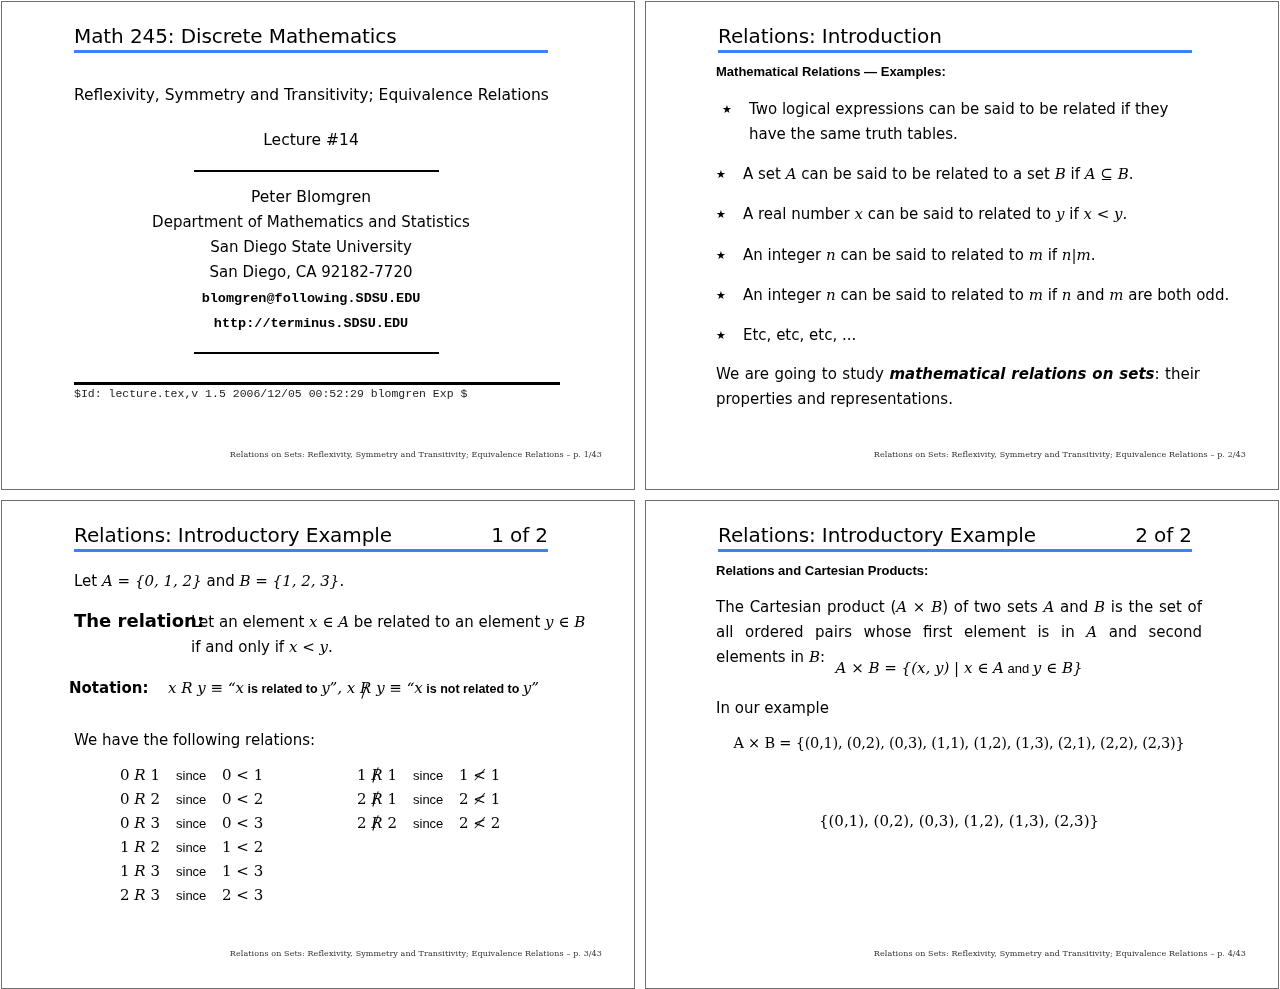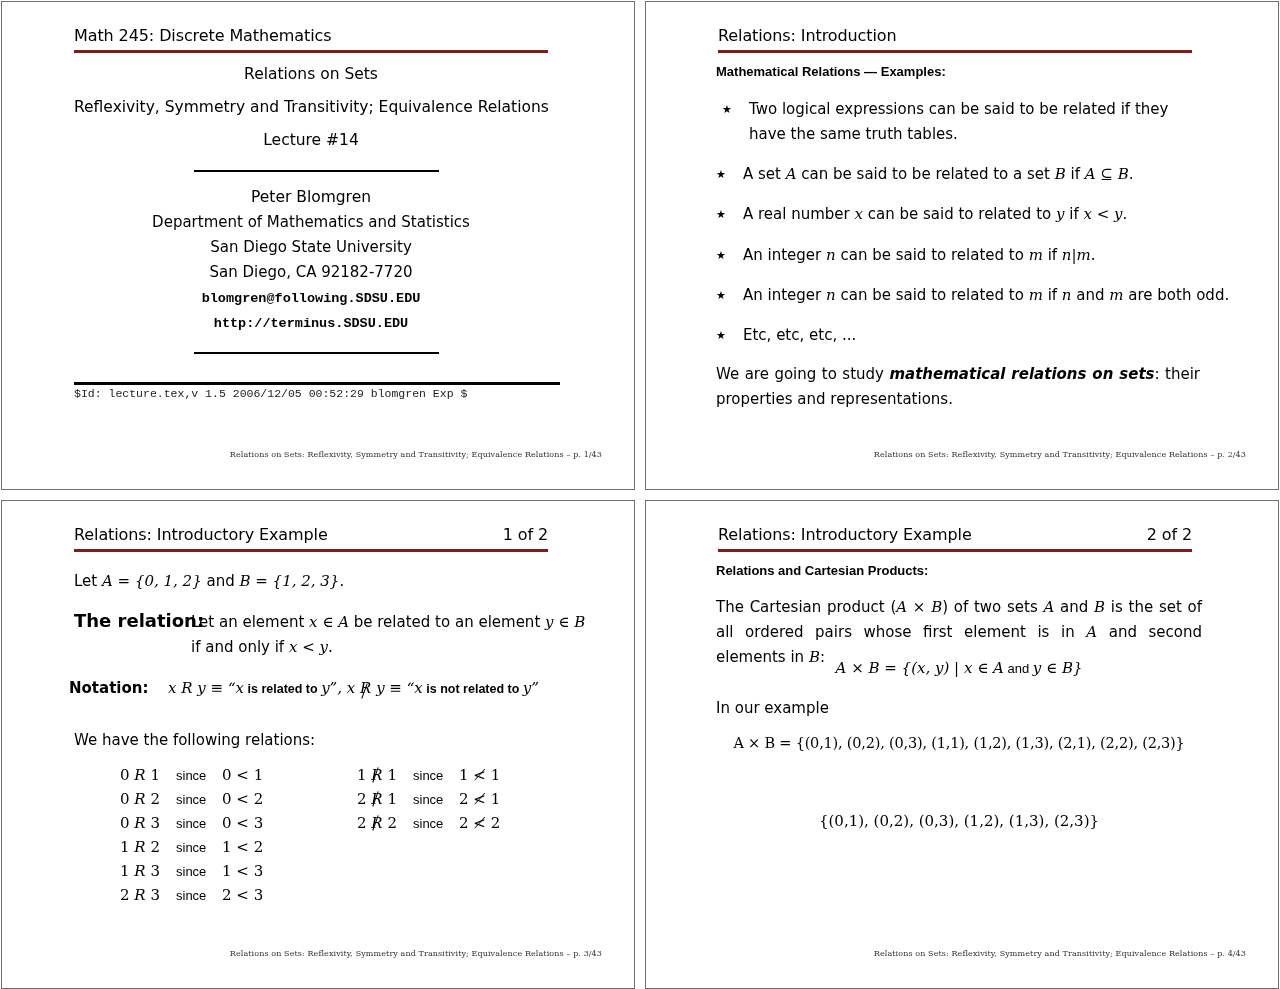--- a/index.html
+++ b/index.html
@@ -3,21 +3,21 @@
 <meta charset="utf-8">
 <style>
   html, body { margin:0; padding:0; background:#ffffff; }
   body { width:1280px; height:989px; position:relative; overflow:hidden; font-family:"DejaVu Sans", sans-serif; color:#000; }
   .slide { position:absolute; background:#fff; border:1px solid #6e6e6e; box-sizing:border-box; overflow:hidden; }
   #s1 { left:1px; top:1px; width:634px; height:489px; }
   #s2 { left:645px; top:1px; width:634px; height:489px; }
   #s3 { left:1px; top:500px; width:634px; height:489px; }
   #s4 { left:645px; top:500px; width:634px; height:489px; }
 
-  .title { position:absolute; left:72px; top:22px; width:474px; font-size:16px; font-weight:normal; border-bottom:3px solid #7f1d1d; padding-bottom:2px; height:24px; line-height:24px; letter-spacing:-0.1px; }
+  .title { position:absolute; left:72px; top:22px; width:474px; font-size:20px; font-weight:normal; border-bottom:3px solid #3b82f6; padding-bottom:2px; height:24px; line-height:24px; letter-spacing:-0.1px; }
   .title .right { position:absolute; right:0; top:0; }
   .footer { position:absolute; right:32px; top:448px; font-family:"DejaVu Serif", serif; font-size:8px; color:#333; letter-spacing:0.1px; white-space:nowrap; }
   .serif-math { font-family:"DejaVu Serif", serif; font-style:italic; }
   .lbl { font-family:"Liberation Sans", sans-serif; font-weight:bold; font-size:13px; }
   .body { font-size:15px; line-height:25px; }
 
   
   .center { position:absolute; left:72px; width:474px; text-align:center; white-space:nowrap; }
   .s1-sub { font-size:15.5px; }
   .rule { position:absolute; height:1.5px; background:#000; }
@@ -40,22 +40,21 @@
   .notR { position:relative; font-family:"DejaVu Serif", serif; font-style:italic; }
   .notR::after { content:""; position:absolute; left:4px; top:4px; width:1.2px; height:16px; background:#000; transform:rotate(20deg); }
 
   .centered-math { position:absolute; left:70px; width:486px; text-align:center; font-family:"DejaVu Serif", serif; font-size:15px; white-space:nowrap; }
 </style>
 </head>
 <body>
 
 <div id="s1" class="slide">
   <div class="title"><span>Math 245: Discrete Mathematics</span></div>
-  <div class="center s1-sub" style="top:63px;">Relations on Sets</div>
-  <div class="center s1-sub" style="top:96px;">Reflexivity, Symmetry and Transitivity; Equivalence Relations</div>
+  <div class="center s1-sub" style="top:84px;">Reflexivity, Symmetry and Transitivity; Equivalence Relations</div>
   <div class="center s1-sub" style="top:129px;">Lecture #14</div>
   <div class="rule" style="left:192px; top:168px; width:245px;"></div>
   <div class="center s1-sub" style="top:186px;">Peter Blomgren</div>
   <div class="center" style="top:236px; font-size:15px;">San Diego State University</div>
   <div class="center" style="top:211px; font-size:15px;">Department of Mathematics and Statistics</div>
   <div class="center" style="top:261px; font-size:15px;">San Diego, CA 92182-7720</div>
   <div class="center mono" style="top:289px;">blomgren@following.SDSU.EDU</div>
   <div class="center mono" style="top:314px;">http://terminus.SDSU.EDU</div>
   <div class="rule" style="left:192px; top:350px; width:245px;"></div>
   <div class="rcsid">$Id: lecture.tex,v 1.5 2006/12/05 00:52:29 blomgren Exp $</div>

